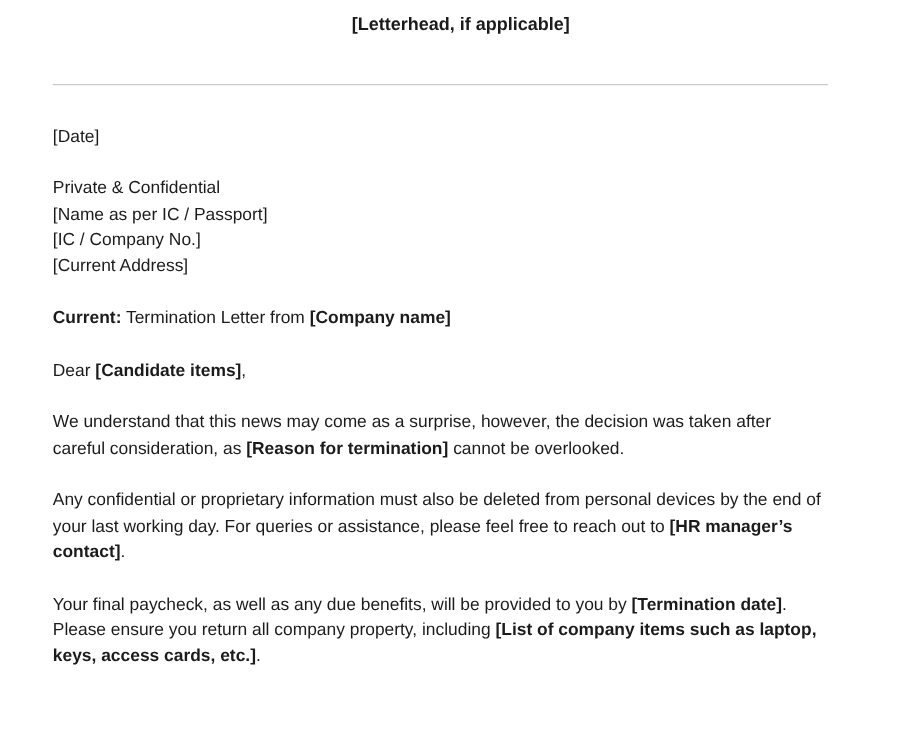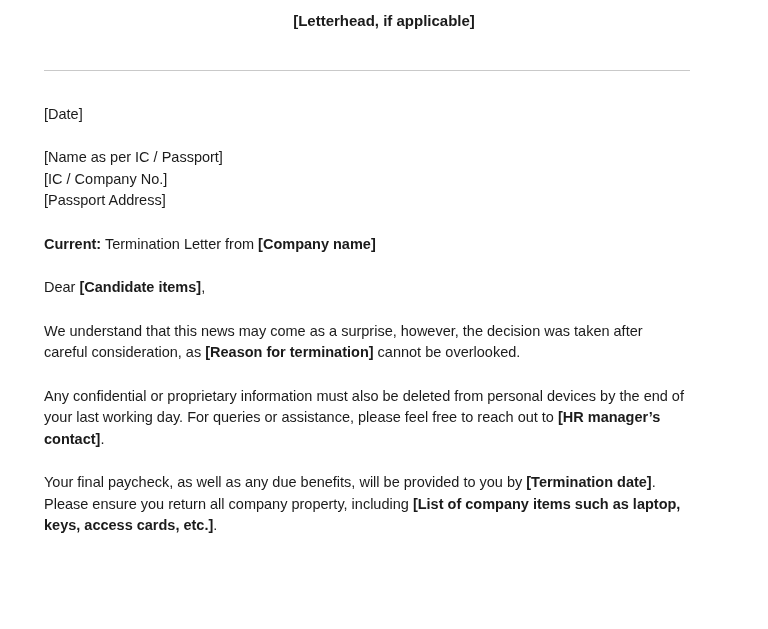--- a/index.html
+++ b/index.html
@@ -59,23 +59,24 @@
 
 <div class="document">
 
   <div class="letterhead">[Letterhead, if applicable]</div>
 
   <hr class="divider">
 
   <div class="line bold">[Date]</div>
 
   <div class="block">
+    <div class="bold">Private &amp; Confidential</div>
     <div class="bold">[Name as per IC / Passport]</div>
     <div class="bold">[IC / Company No.]</div>
-    <div class="bold">[Passport Address]</div>
+    <div class="bold">[Current Address]</div>
   </div>
 
   <div class="para"><strong>Current:</strong> Termination Letter from <strong>[Company name]</strong></div>
 
   <div class="para">Dear <strong>[Candidate items]</strong>,</div>
 
 
   <div class="para">We understand that this news may come as a surprise, however, the decision was taken after careful consideration, as <strong>[Reason for termination]</strong> cannot be overlooked.</div>
 
   <div class="para">Any confidential or proprietary information must also be deleted from personal devices by the end of your last working day. For queries or assistance, please feel free to reach out to <strong>[HR manager’s contact]</strong>.</div>

